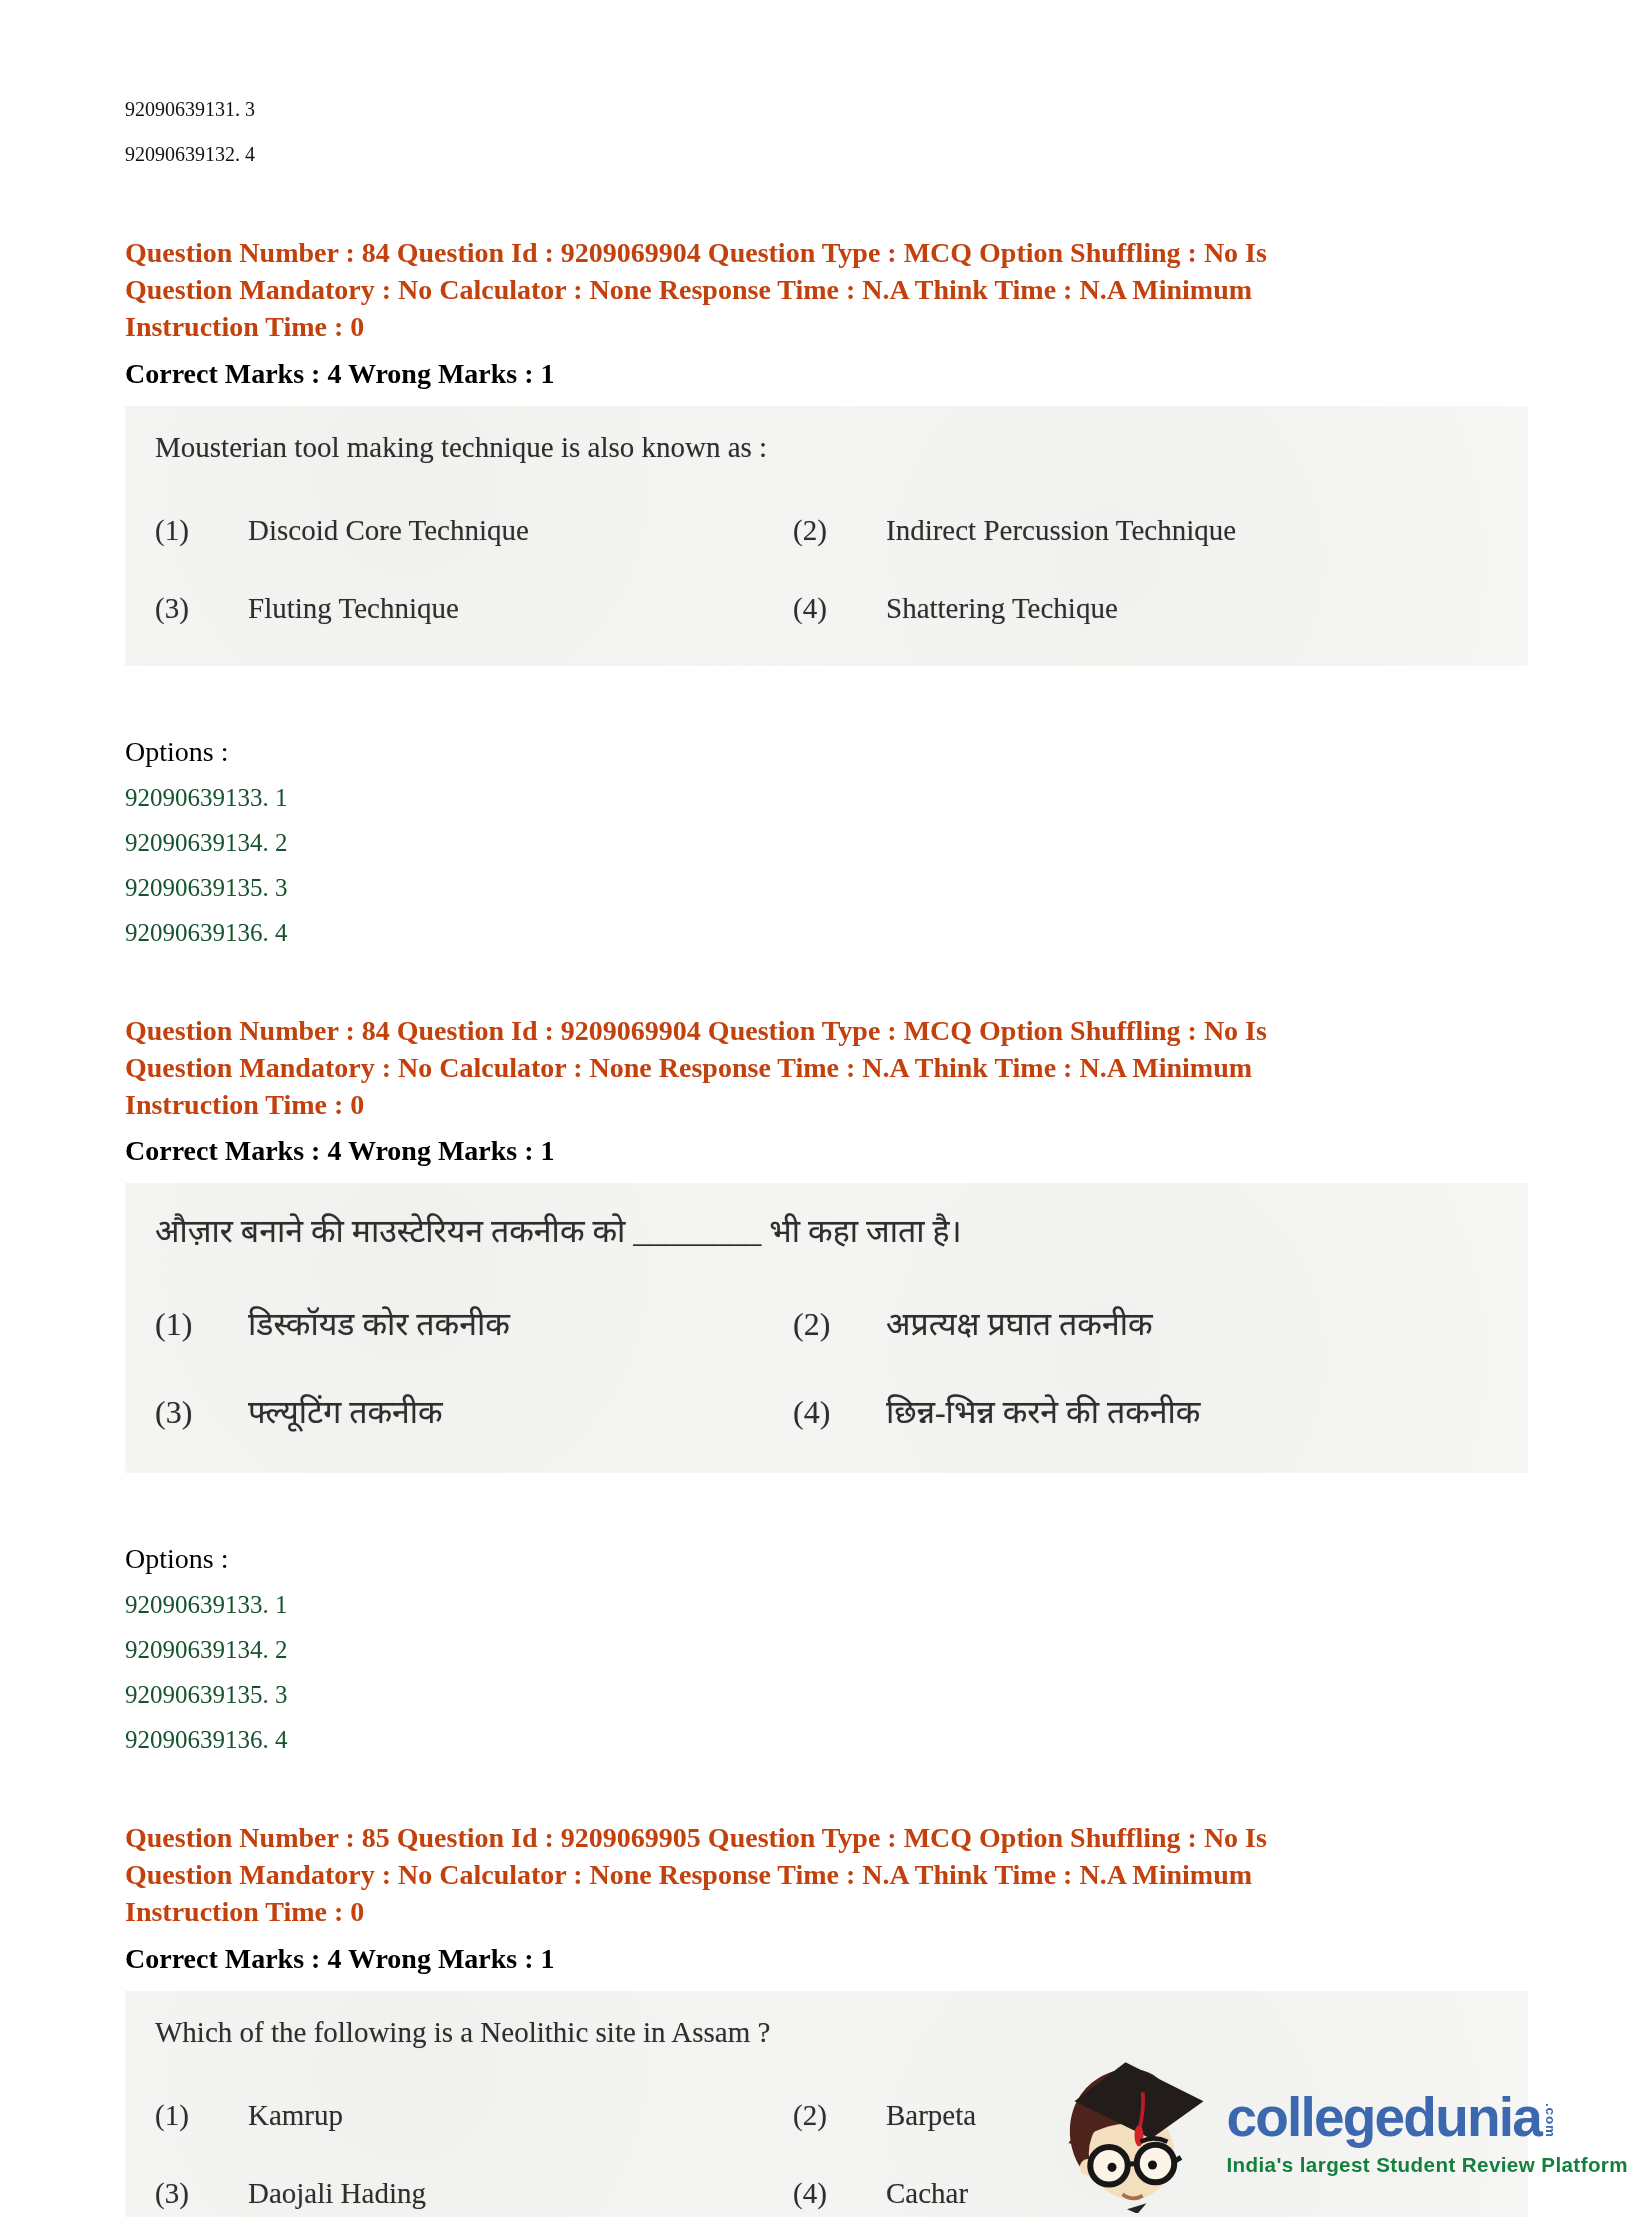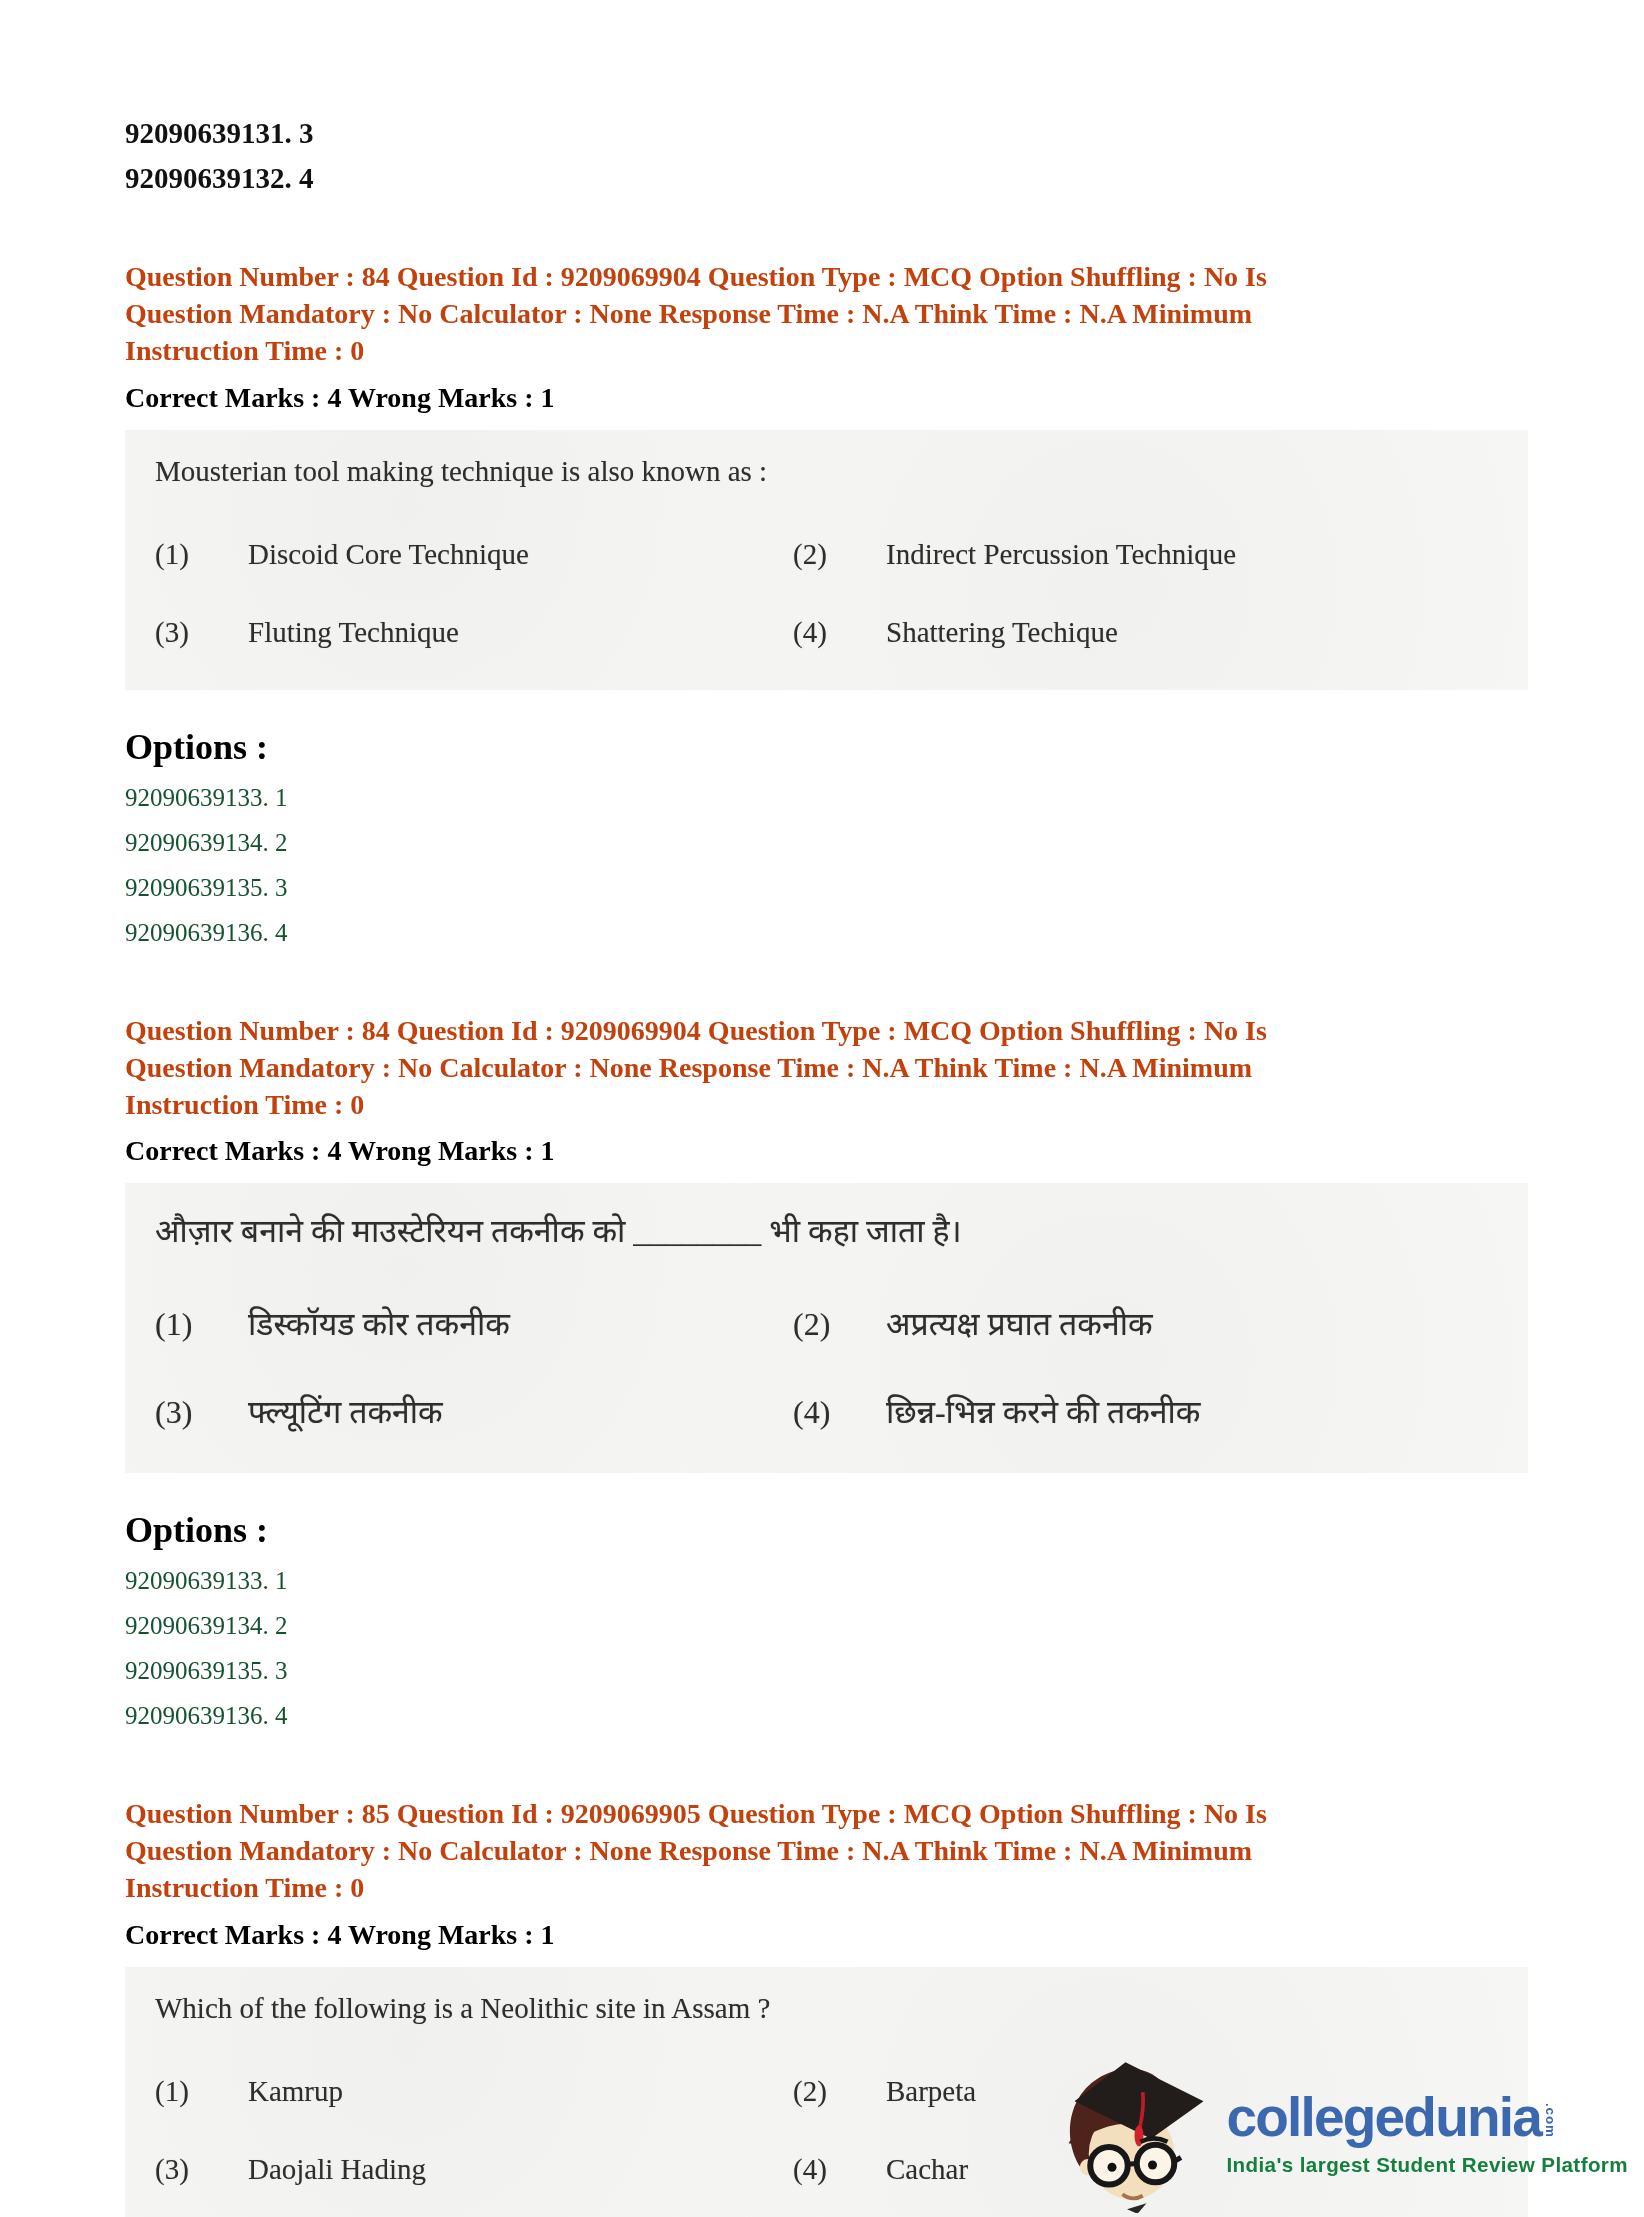--- a/index.html
+++ b/index.html
@@ -8,21 +8,21 @@
     position:relative;
     width:1644px;
     height:2217px;
     background:#ffffff;
     overflow:hidden;
     font-family:"Liberation Serif", serif;
     color:#000;
   }
   .content { padding:0 116px 0 125px; }
 
-  .top-ids { padding-top:111px; font-size:29px; line-height:45px; color:#111;font-weight:bold; }
+  .top-ids { padding-top:87px; font-size:20px; line-height:45px; color:#111; }
 
   .q-section { margin-top:57px; }
   .q-meta  { font-weight:bold; font-size:28px; line-height:37px; white-space:nowrap; color:#c2410c; }
   .q-marks { font-weight:bold; font-size:28px; margin-top:12.5px; }
 
   .scan {
     margin-top:16px;
     background:#f6f6f4;
     background-image:
       radial-gradient(circle at 20% 30%, rgba(190,190,185,0.10), transparent 40%),
@@ -32,21 +32,21 @@
     color:#2e2e2e;
     text-shadow:0 0 0.9px rgba(70,70,70,0.35);
   }
   .scan .qtext { margin-bottom:50px; }
   .opt-grid { display:grid; grid-template-columns:638px auto; row-gap:45px; }
   .opt { display:flex; align-items:baseline; }
   .opt-num { width:93px; flex:none; }
 
   .hi .qtext, .hi .opt-label, .hi .opt-num { font-family:"Liberation Serif","DejaVu Sans",serif; font-size:32px; }
 
-  .opts-heading { font-weight:bold; font-size:36px; margin-top:36px; }
+  .opts-heading { font-weight:normal; font-size:28px; margin-top:70px; }
   .id-list { font-size:25px; line-height:45px; margin-top:7.2px; color:#14532d; }
 
   
   .cd-logo {
     position:absolute;
     right:16px;
     bottom:3.6px;
     display:flex;
     align-items:center;
     gap:21px;

